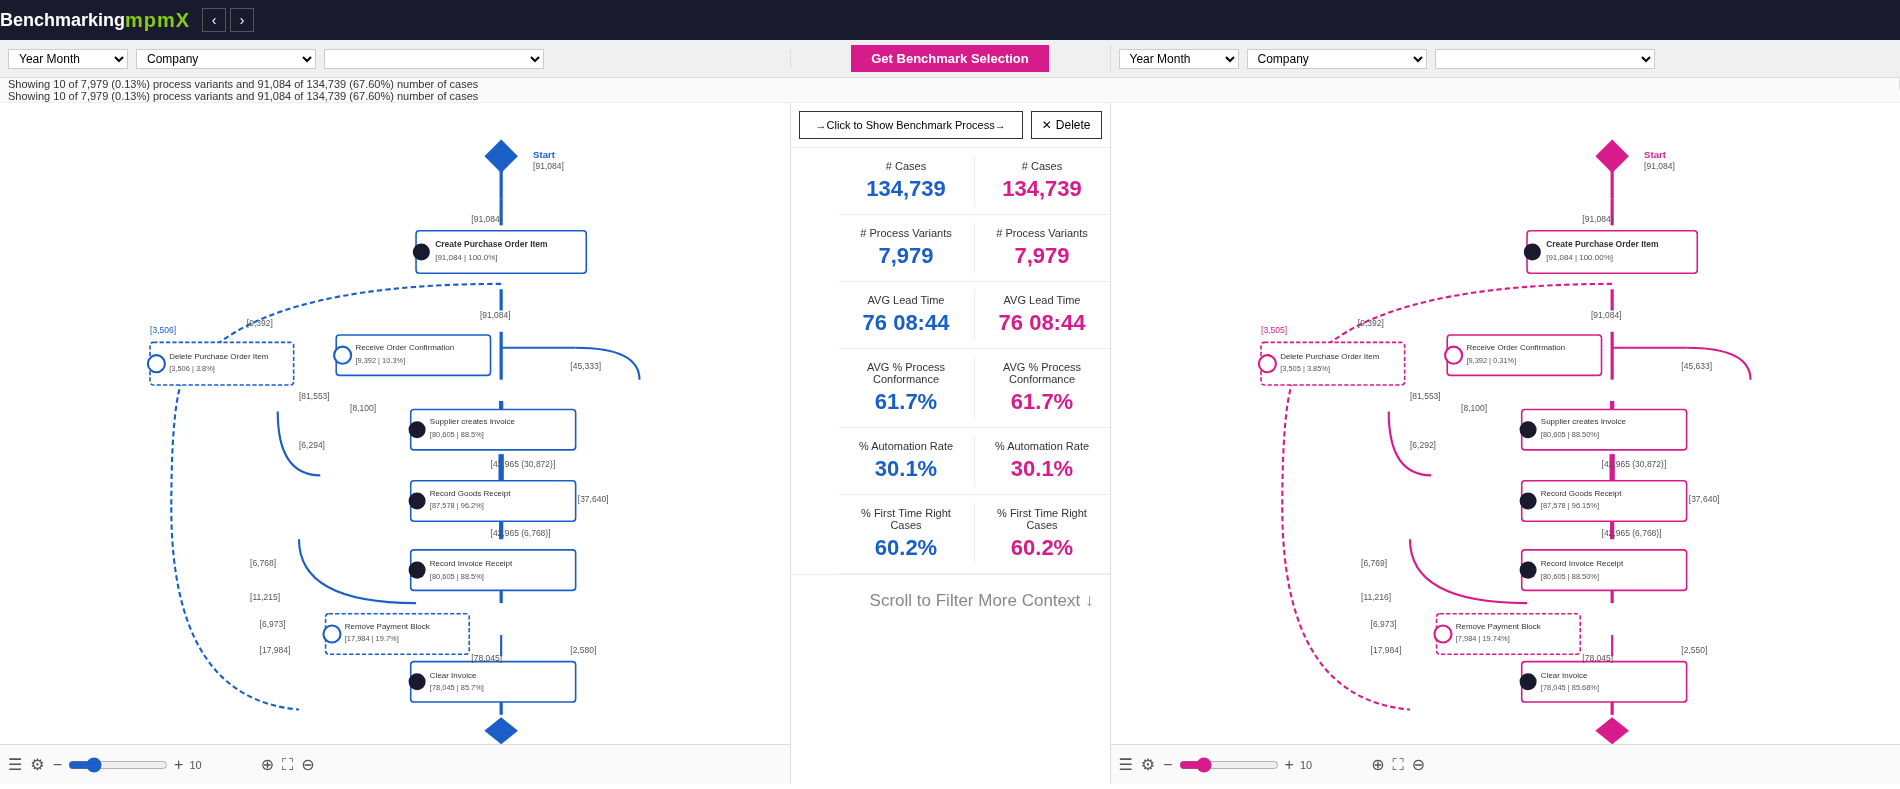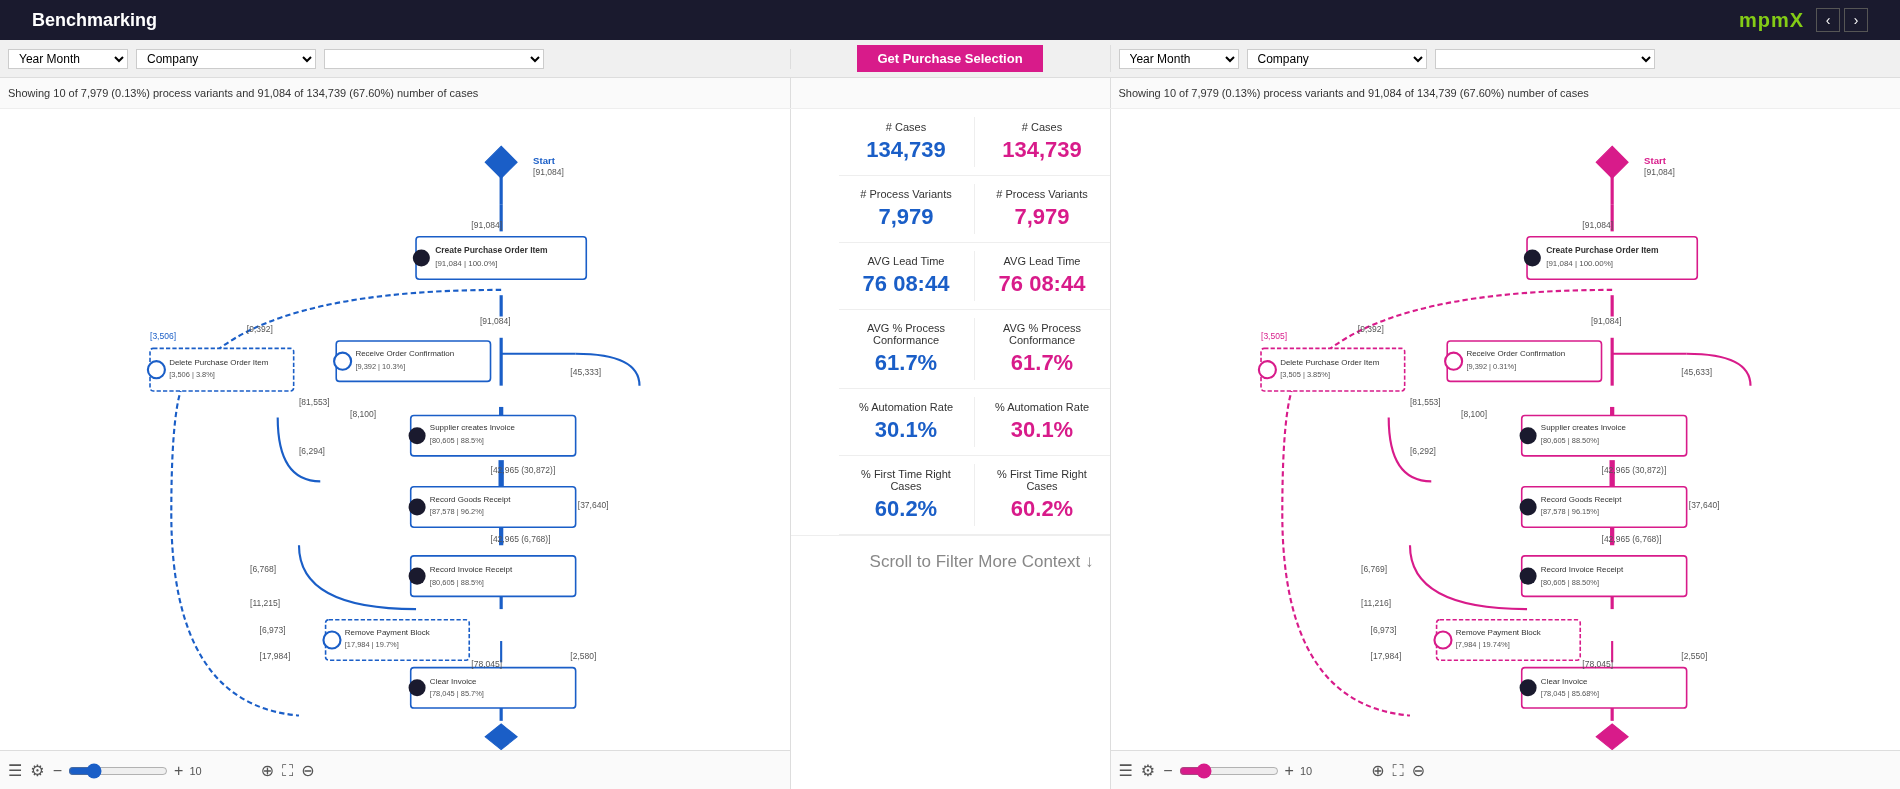--- a/index.html
+++ b/index.html
@@ -4,22 +4,22 @@
   <style>
     * { box-sizing: border-box; margin: 0; padding: 0; }
     body { font-family: Arial, sans-serif; background: #fff; overflow: hidden; width: 1900px; height: 789px; }
 
     
     .header {
       background: #1a1a2e;
       height: 40px;
       display: flex;
       align-items: center;
-      justify-content: space-between;
-      padding: 0 32px;
+      justify-content: flex-start;
+      padding: 0 0;
     }
     .header-title {
       color: #fff;
       font-size: 18px;
       font-weight: bold;
     }
     .header-right {
       display: flex;
       align-items: center;
       gap: 12px;
@@ -222,20 +222,21 @@
     .process-svg {
       width: 100%;
       height: 100%;
     }
 
     
     .info-bars-wrapper {
       display: flex;
       border-bottom: 1px solid #eee;
       background: #fafafa;
+      flex-direction: column;
     }
     .info-bar-left {
       flex: 1;
       height: 30px;
       display: flex;
       align-items: center;
       padding: 0 8px;
       font-size: 11px;
       color: #333;
       border-right: 1px solid #ddd;
@@ -311,21 +312,21 @@
       <option>Year Month</option>
     </select>
     <select class="filter-select filter-select-wide">
       <option>Company</option>
     </select>
     <select class="filter-select filter-select-full">
       <option></option>
     </select>
   </div>
   <div class="filter-bar-center">
-    <button class="benchmark-btn">Get Purchase Selection</button>
+    <button class="benchmark-btn">Get Benchmark Selection</button>
   </div>
   <div class="filter-bar-right">
     <select class="filter-select">
       <option>Year Month</option>
     </select>
     <select class="filter-select filter-select-wide">
       <option>Company</option>
     </select>
     <select class="filter-select filter-select-full">
       <option></option>
@@ -459,20 +460,27 @@
       </div>
       <div class="toolbar-right-icons">
         <span class="toolbar-icon">⊕</span>
         <span class="toolbar-icon">⛶</span>
         <span class="toolbar-icon">⊖</span>
       </div>
     </div>
   </div>
 
   <div class="center-panel">
+    <div class="center-panel-actions">
+      <button class="show-benchmark-btn">→Click to Show Benchmark Process→</button>
+      <button class="delete-btn">
+        <span>✕</span>
+        <span>Delete</span>
+      </button>
+    </div>
 
     <div class="metrics-table" id="metrics-container">
 
     <div class="metrics-row">
       <div class="metrics-col">
         <div class="metrics-label"># Cases</div>
         <div class="metrics-value-blue">134,739</div>
       </div>
       <div class="metrics-divider"></div>
       <div class="metrics-col">

